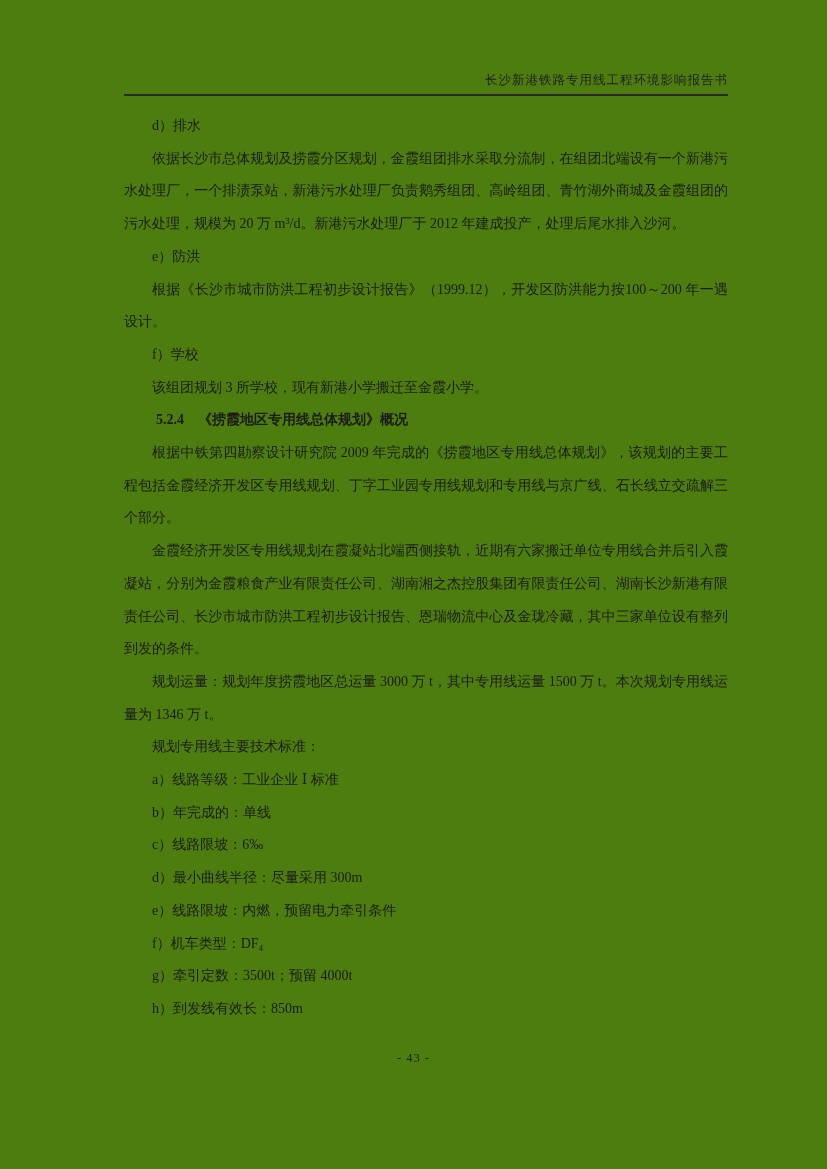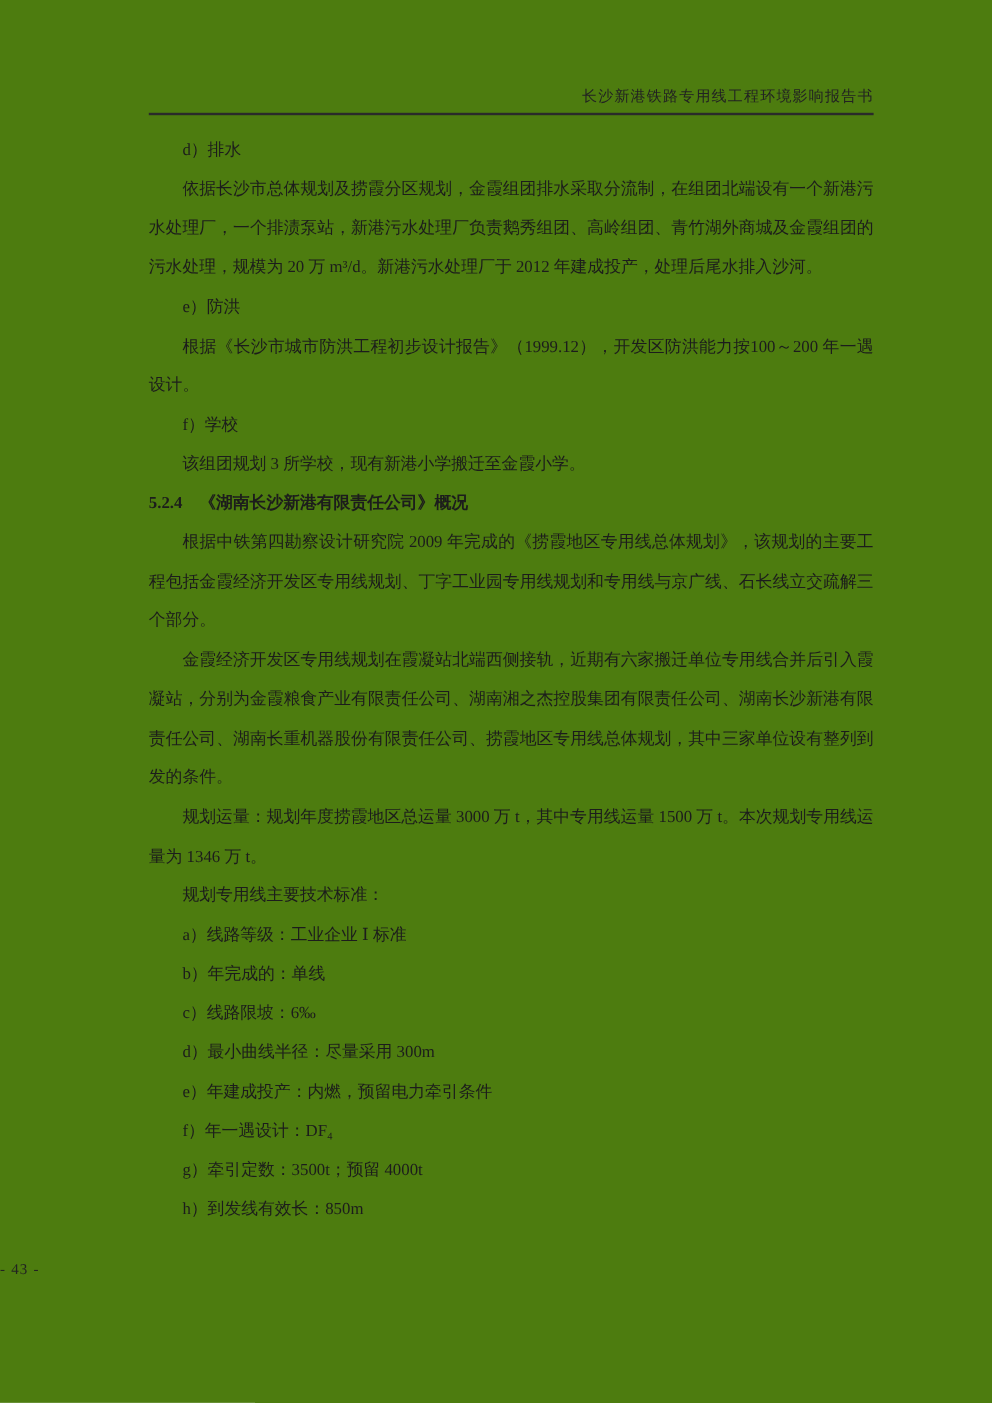--- a/index.html
+++ b/index.html
@@ -37,26 +37,27 @@
   .doc-body p { margin: 0; padding: 0; }
   .para   { text-indent: 2em; }
   .item   { text-indent: 2em; }
   .sec-heading {
     margin: 2px 0 1px;
     padding-left: 11px;
     text-indent: 0;
     font-weight: bold;
     text-align: left;
   }
-  .sec-heading .sec-num { margin-right: 14px; }
+  .sec-heading .sec-num { margin-right: 14px; margin-left: 32px; }
   .page-footer {
     position: absolute;
     left: 0;
     width: 827px;
     top: 1051px;
+    text-align: center;
     font-size: 12.5px;
     color: #222222;
     letter-spacing: 1px;
   }
 </style>
 </head>
 <body>
 
 <div class="page">
 
@@ -65,31 +66,31 @@
   </div>
 
   <div class="doc-body">
     <p class="item">d）排水</p>
     <p class="para">依据长沙市总体规划及捞霞分区规划，金霞组团排水采取分流制，在组团北端设有一个新港污水处理厂，一个排渍泵站，新港污水处理厂负责鹅秀组团、高岭组团、青竹湖外商城及金霞组团的污水处理，规模为 20 万 m³/d。新港污水处理厂于 2012 年建成投产，处理后尾水排入沙河。</p>
     <p class="item">e）防洪</p>
     <p class="para">根据《长沙市城市防洪工程初步设计报告》（1999.12），开发区防洪能力按100～200 年一遇设计。</p>
     <p class="item">f）学校</p>
     <p class="para">该组团规划 3 所学校，现有新港小学搬迁至金霞小学。</p>
     <p class="sec-heading">
-      <span class="sec-num">5.2.4</span><span>《湖南长沙新港有限责任公司》概况</span>
+      <span class="sec-num">5.2.4</span><span>《捞霞地区专用线总体规划》概况</span>
     </p>
     <p class="para">根据中铁第四勘察设计研究院 2009 年完成的《捞霞地区专用线总体规划》，该规划的主要工程包括金霞经济开发区专用线规划、丁字工业园专用线规划和专用线与京广线、石长线立交疏解三个部分。</p>
-    <p class="para">金霞经济开发区专用线规划在霞凝站北端西侧接轨，近期有六家搬迁单位专用线合并后引入霞凝站，分别为金霞粮食产业有限责任公司、湖南湘之杰控股集团有限责任公司、湖南长沙新港有限责任公司、湖南长重机器股份有限责任公司、捞霞地区专用线总体规划，其中三家单位设有整列到发的条件。</p>
+    <p class="para">金霞经济开发区专用线规划在霞凝站北端西侧接轨，近期有六家搬迁单位专用线合并后引入霞凝站，分别为金霞粮食产业有限责任公司、湖南湘之杰控股集团有限责任公司、湖南长沙新港有限责任公司、长沙市城市防洪工程初步设计报告、恩瑞物流中心及金珑冷藏，其中三家单位设有整列到发的条件。</p>
     <p class="para">规划运量：规划年度捞霞地区总运量 3000 万 t，其中专用线运量 1500 万 t。本次规划专用线运量为 1346 万 t。</p>
     <p class="item">规划专用线主要技术标准：</p>
     <p class="item">a）线路等级：工业企业 Ⅰ 标准</p>
     <p class="item">b）年完成的：单线</p>
     <p class="item">c）线路限坡：6‰</p>
     <p class="item">d）最小曲线半径：尽量采用 300m</p>
-    <p class="item">e）年建成投产：内燃，预留电力牵引条件</p>
-    <p class="item">f）年一遇设计：DF₄</p>
+    <p class="item">e）线路限坡：内燃，预留电力牵引条件</p>
+    <p class="item">f）机车类型：DF₄</p>
     <p class="item">g）牵引定数：3500t；预留 4000t</p>
     <p class="item">h）到发线有效长：850m</p>
   </div>
 
   <div class="page-footer">- 43 -</div>
 
 </div>
 
 </body></html>

